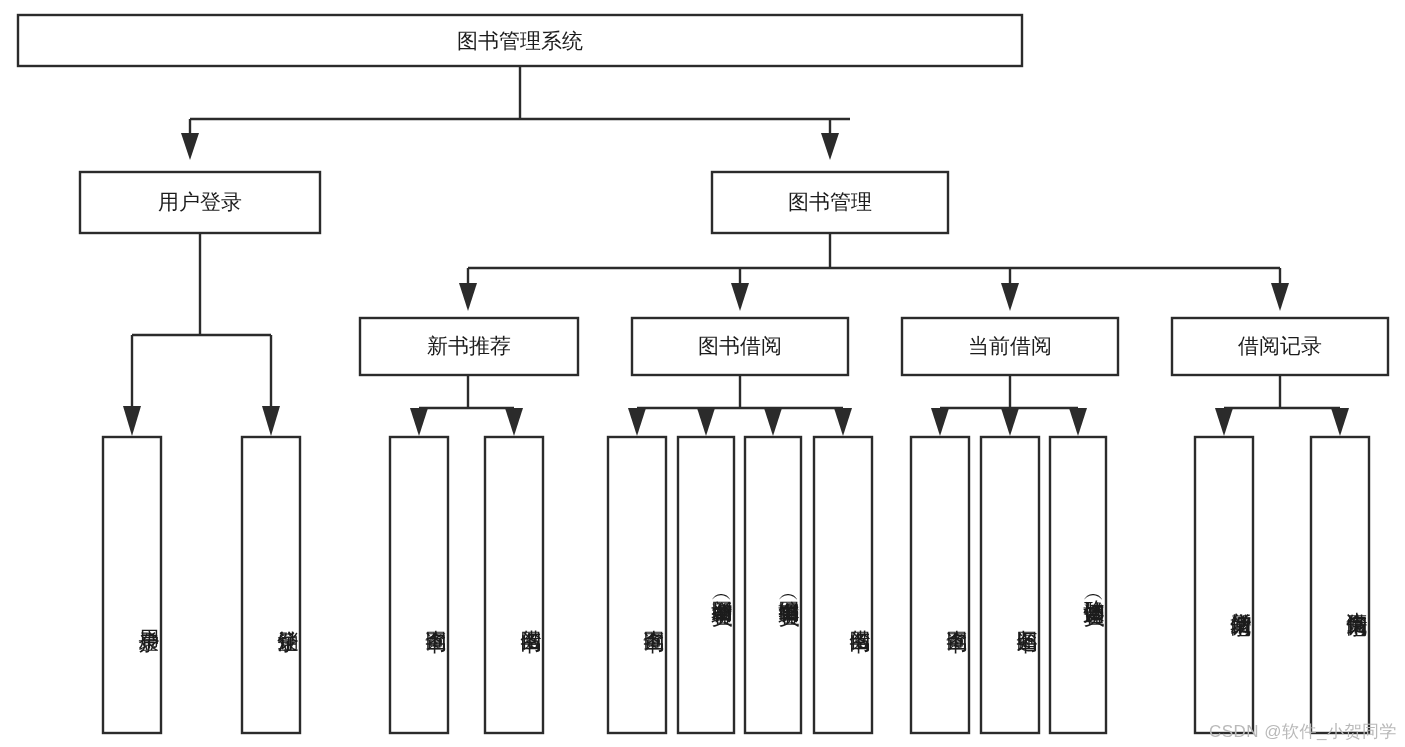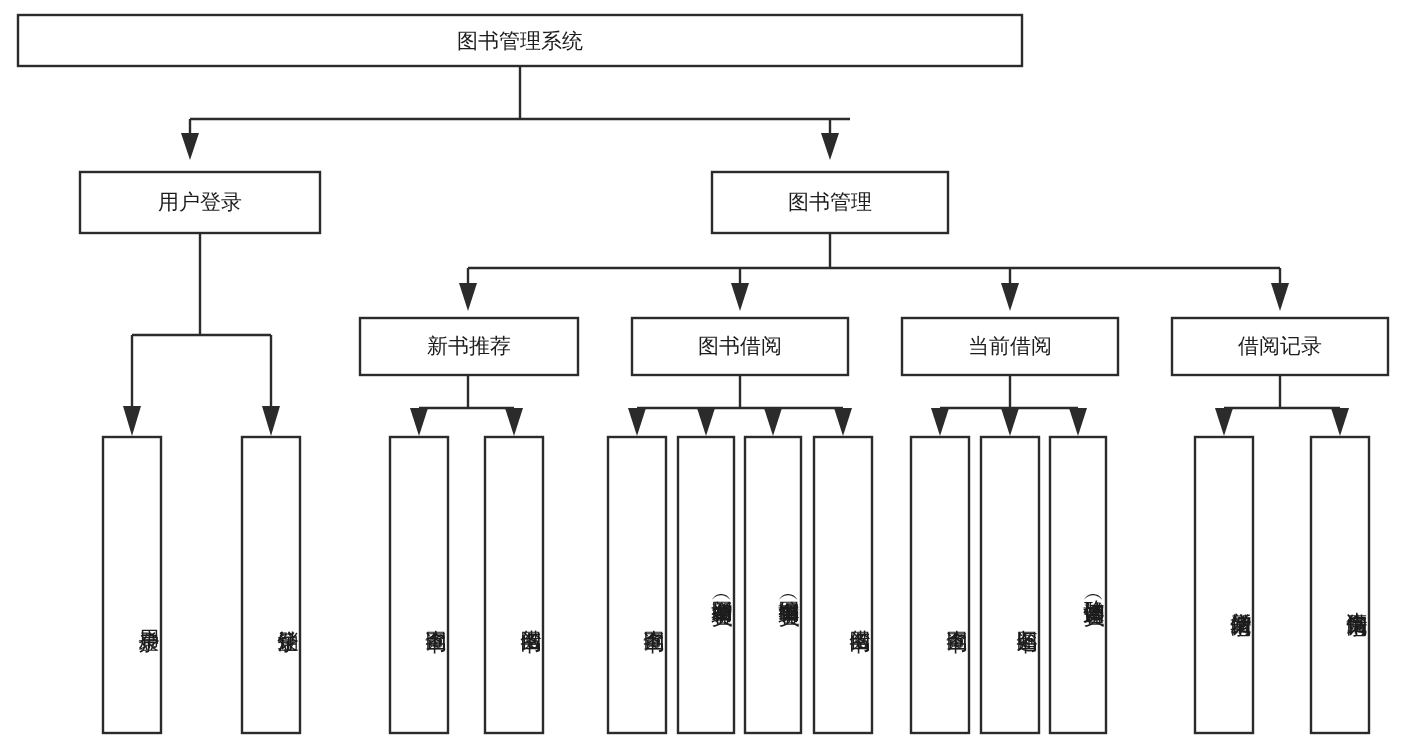--- a/index.html
+++ b/index.html
@@ -247,14 +247,15 @@
   <div class="leaf-label-wrap" style="left:911px; top:500px; width:58px; height:230px;">查询图书</div>
 
   <div class="leaf-label-wrap" style="left:981px; top:500px; width:58px; height:230px;">归还图书</div>
 
   <div class="leaf-label-wrap" style="left:1050px; top:444px; width:56px; height:286px;">确认归还（管理员）</div>
 
   <div class="leaf-label-wrap" style="left:1195px; top:465px; width:58px; height:265px;">新增借阅记录</div>
 
   <div class="leaf-label-wrap" style="left:1311px; top:465px; width:58px; height:265px;">查询借阅记录</div>
 
+  <div class="watermark">CSDN @软件_小贺同学</div>
 
 </div>
 
 </body></html>

